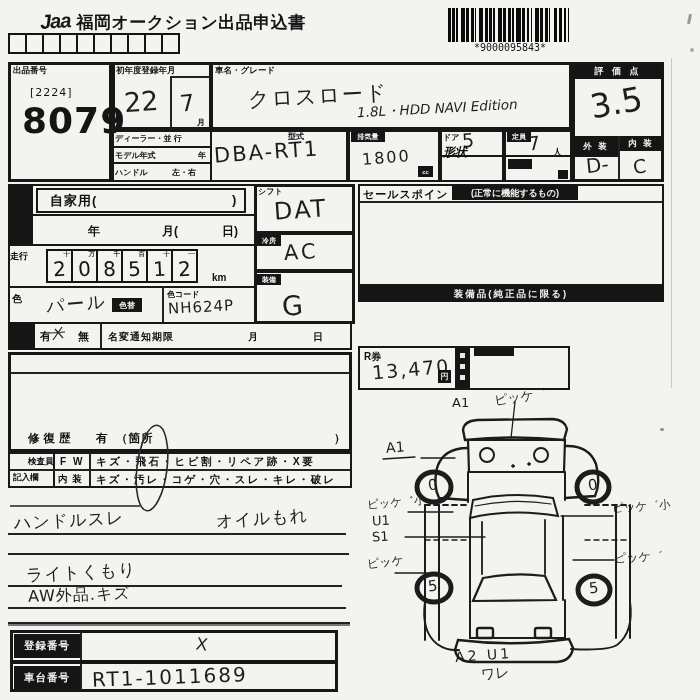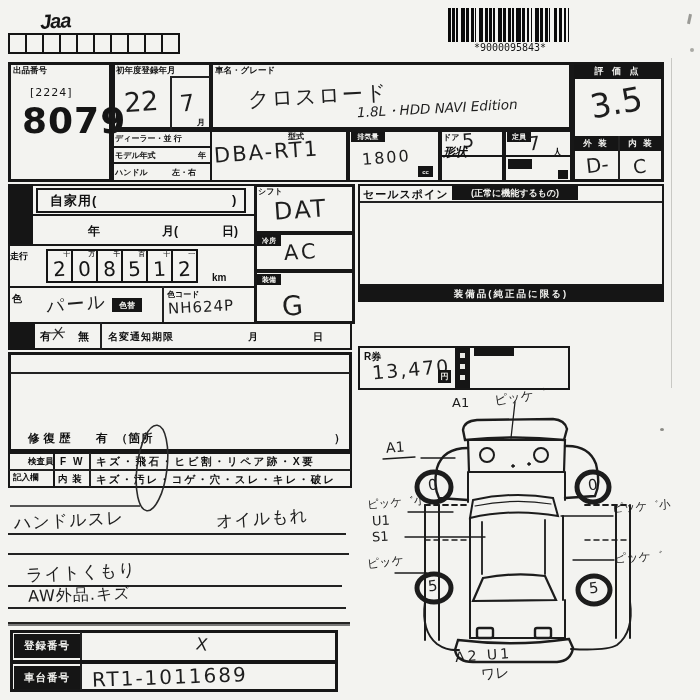--- a/index.html
+++ b/index.html
@@ -32,20 +32,21 @@
   .mmark{position:absolute;top:-1px;right:1px;font-size:6.5px;color:#333;font-weight:bold;}
   svg{position:absolute;overflow:visible;}
 </style>
 </head>
 <body>
 
 <div id="page">
 
   <div class="abs" style="left:40px;top:10px;display:flex;align-items:baseline;">
     <span style="font-weight:bold;font-style:italic;font-size:20px;letter-spacing:-1px;margin-right:6px;transform:rotate(-4deg);display:inline-block;">Jaa</span>
+    <span style="font-weight:bold;font-size:17px;letter-spacing:0.5px;">福岡オークション出品申込書</span>
   </div>
   <div class="cbrow" style="left:8px;top:33px;">
     <div class="cb"></div>
       <div class="cb"></div>
       <div class="cb"></div>
       <div class="cb"></div>
       <div class="cb"></div>
       <div class="cb"></div>
       <div class="cb"></div>
       <div class="cb"></div>
@@ -101,21 +102,21 @@
   <div class="lb" style="left:553px;top:146px;font-size:9px;">人</div>
   <div class="bx" style="left:440px;top:155px;width:64px;height:27px;"></div>
   <div class="lb" style="left:443px;top:144px;font-size:12px;font-style:italic;">形状</div>
   <div class="bx" style="left:504px;top:155px;width:68px;height:27px;"></div>
   <div class="chip" style="left:508px;top:159px;width:24px;height:10px;"></div>
   <div class="chip" style="left:558px;top:170px;width:10px;height:9px;"></div>
 
   <div class="bx bx3" style="left:572px;top:62px;width:92px;height:120px;"></div>
   <div class="inv" style="left:574px;top:64px;width:88px;height:15px;font-size:9px;letter-spacing:3px;">評 価 点</div>
   <div class="hw" style="left:590px;top:86px;font-size:33px;transform:rotate(-10deg);">3.5</div>
-  <div class="inv" style="left:574px;top:136px;width:44px;height:15px;font-size:8.5px;letter-spacing:2px;">外 装</div>
+  <div class="inv" style="left:574px;top:136px;width:44px;height:21px;font-size:8.5px;letter-spacing:2px;">外 装</div>
   <div class="inv" style="left:620px;top:136px;width:42px;height:15px;font-size:8.5px;letter-spacing:2px;">内 装</div>
   <div class="ln" style="left:618px;top:136px;width:2px;height:44px;"></div>
   <div class="hw" style="left:586px;top:155px;font-size:20px;transform:rotate(-6deg);">D-</div>
   <div class="hw" style="left:633px;top:157px;font-size:19px;transform:rotate(-4deg);">C</div>
 
   <div class="bx" style="left:8px;top:184px;width:248px;height:32px;"></div>
   <div class="chip" style="left:8px;top:184px;width:25px;height:32px;"></div>
   <div class="bx" style="left:36px;top:188px;width:210px;height:25px;"></div>
   <div class="lb" style="left:50px;top:192px;font-size:13px;letter-spacing:1px;">自家用(</div>
   <div class="lb" style="left:232px;top:192px;font-size:13px;">)</div>

